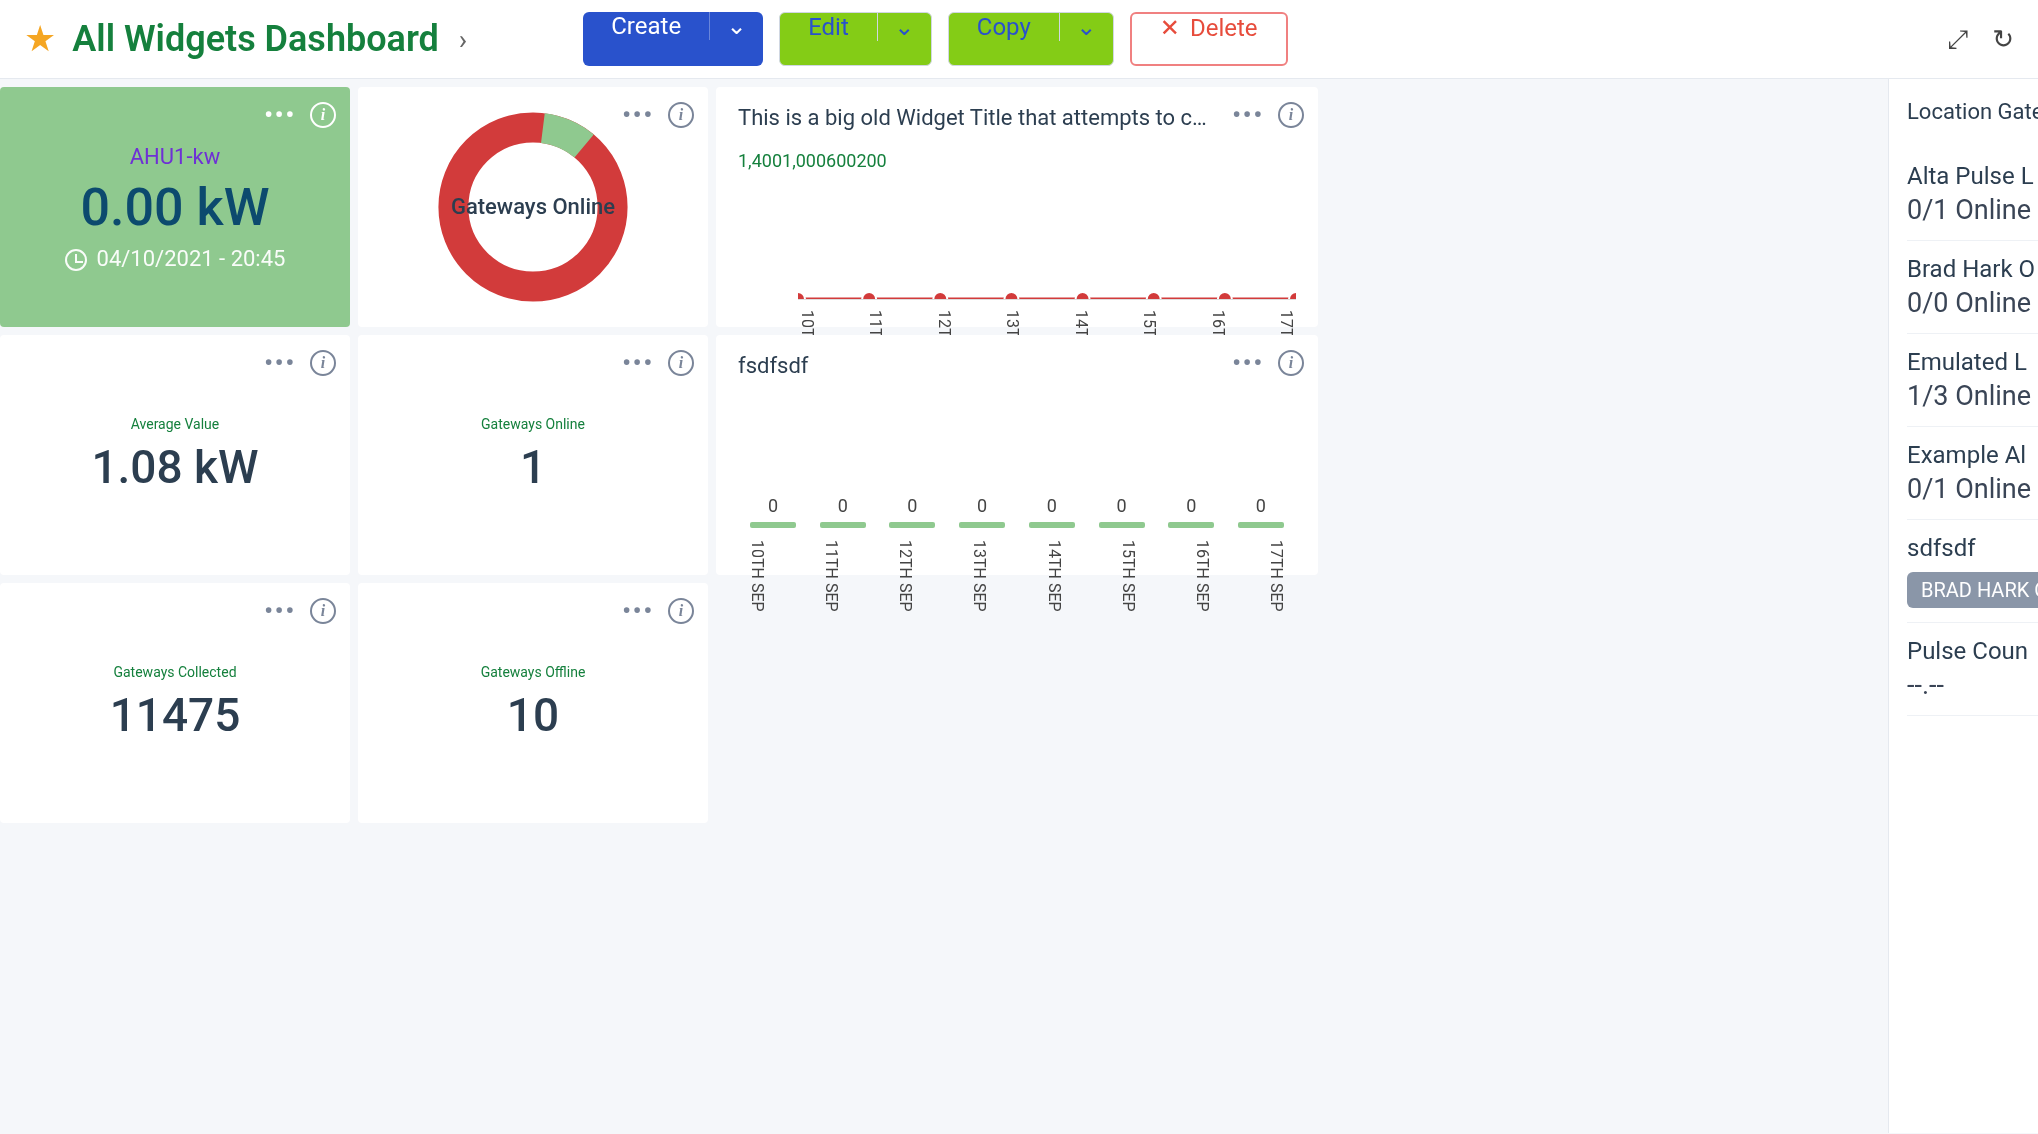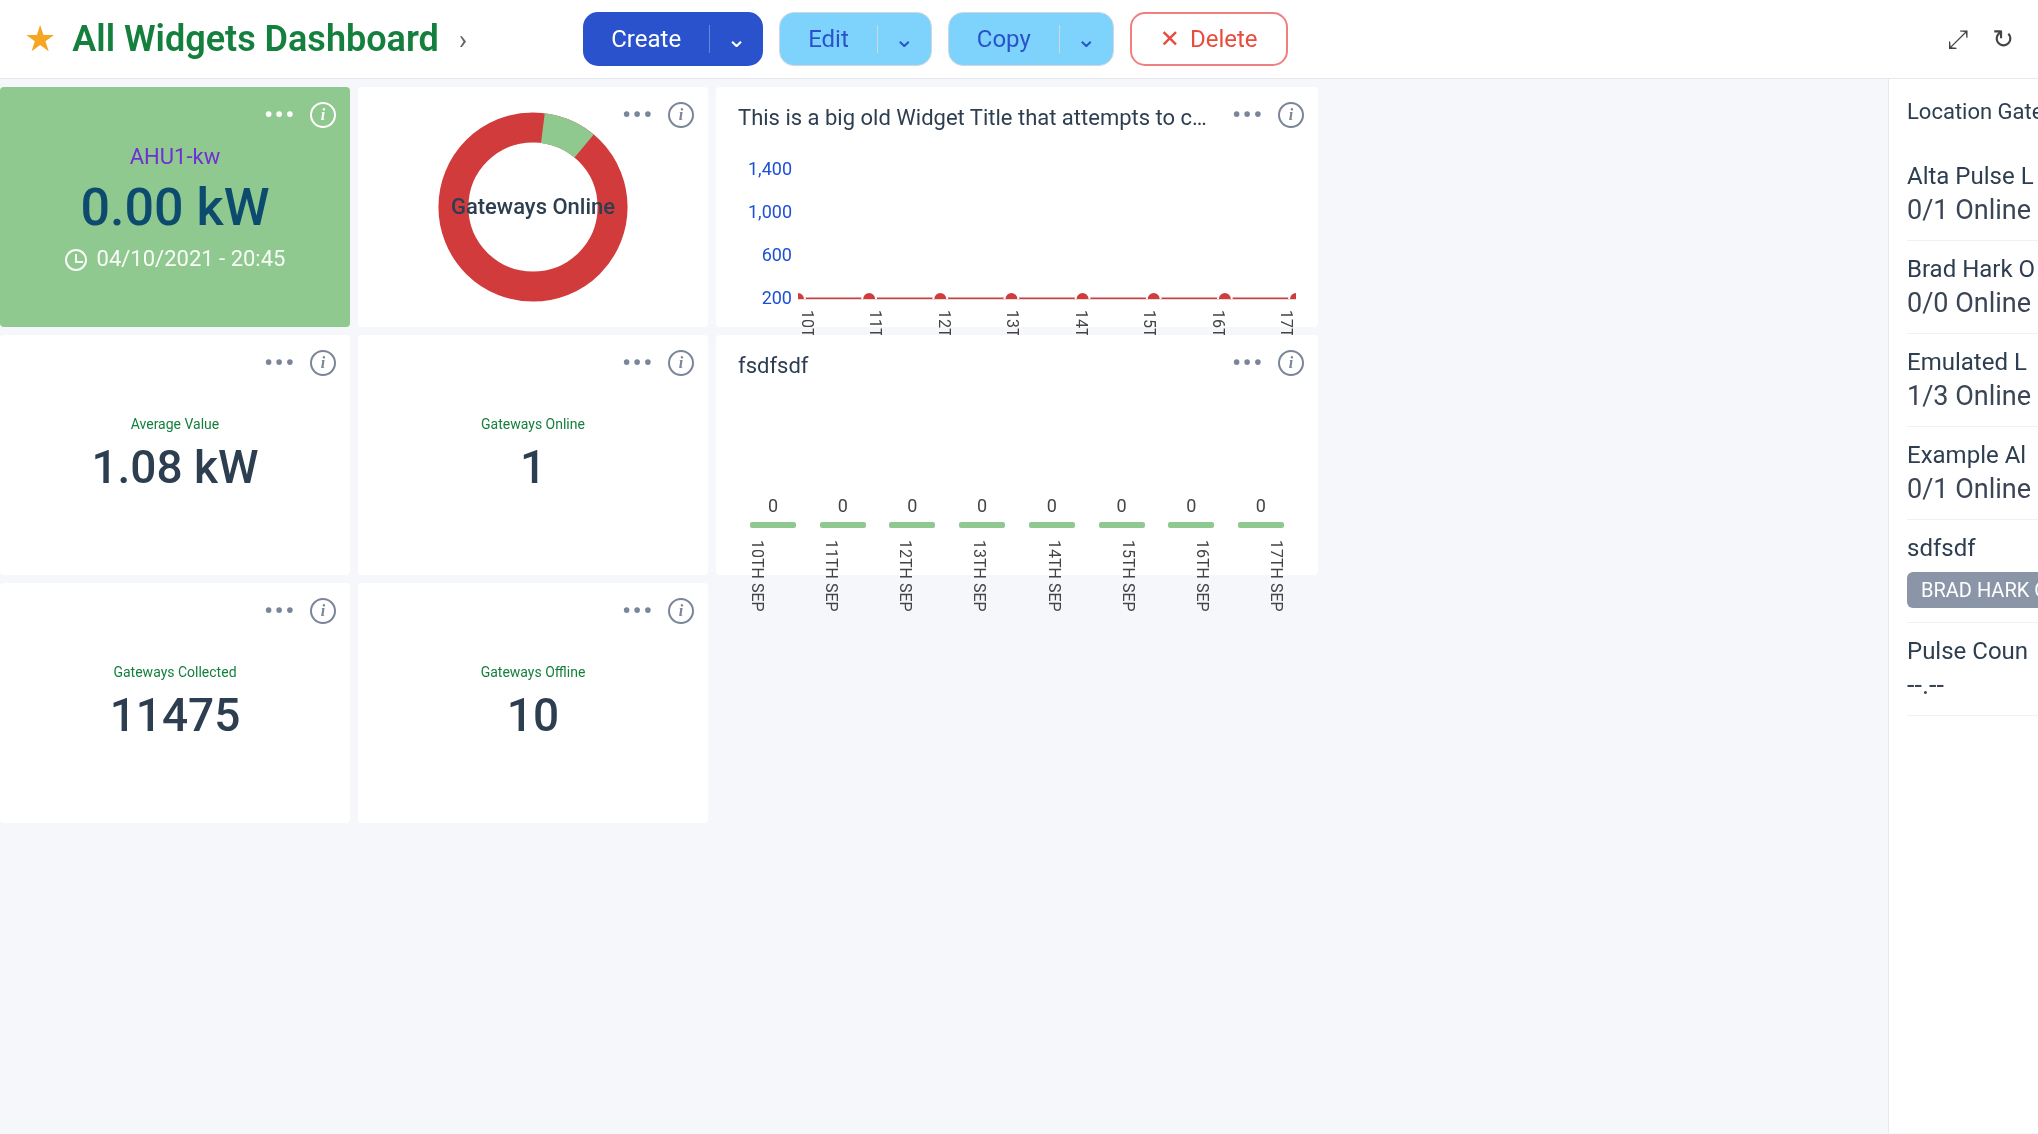--- a/index.html
+++ b/index.html
@@ -2,26 +2,26 @@
 <html><head>
 <meta charset="utf-8">
 <style>
 *{box-sizing:border-box;margin:0;padding:0;font-family:-apple-system,BlinkMacSystemFont,"Segoe UI",Roboto,sans-serif}
 body{background:#f5f7fa;color:#2c3e50;overflow:hidden}
 .header{display:flex;align-items:center;padding:12px 24px;background:#fff;border-bottom:1px solid #e5e9ef;gap:16px}
 .star-icon{color:#f5a623;font-size:36px}
 .page-title{font-size:36px;font-weight:600;color:#15803d}
 .chev{font-size:28px;color:#666;margin-left:4px;cursor:pointer}
 .toolbar{display:flex;gap:16px;margin-left:100px}
-.btn{display:flex;align-items:center;border-radius:15px;overflow:hidden;cursor:pointer;font-size:24px;height:54px}
+.btn{display:flex;align-items:flex-start;border-radius:6px;overflow:hidden;cursor:pointer;font-size:24px;height:54px}
 .btn-main{padding:0 28px;display:flex;align-items:center;gap:10px}
 .btn-drop{width:54px;display:flex;align-items:center;justify-content:center;border-left:1px solid rgba(255,255,255,.25)}
 .btn-create{background:#2952cc;color:#fff}
 .btn-create .btn-drop{border-left:1px solid rgba(255,255,255,.3)}
-.btn-outline{background:#7dd3fc;border:1px solid #d0d7e2}
+.btn-outline{background:#84cc16;border:1px solid #d0d7e2}
 .btn-outline .btn-main{color:#2952cc}
 .btn-outline .btn-drop{border-left:1px solid #d0d7e2;color:#2952cc}
 .btn-delete{background:#fff;border:2px solid #f08080;color:#e74c3c;padding:0 28px;gap:10px}
 .header-right{margin-left:auto;display:flex;gap:24px;align-items:center}
 .hicon{font-size:26px;color:#444;cursor:pointer}
 
 .content{display:flex;height:calc(100vh - 80px)}
 .grid{flex:1;display:grid;grid-template-columns:repeat(2,350px) 602px;grid-auto-rows:240px;gap:8px;padding:8px 8px 8px 0;overflow:hidden}
 
 .card{background:#fff;border-radius:4px;position:relative;padding:16px}
@@ -40,21 +40,21 @@
 .kpi-time{display:flex;align-items:flex-end;gap:10px;font-size:22px;opacity:.95}
 .clock-icon{width:22px;height:22px;border:2px solid #fff;border-radius:50%;position:relative}
 .clock-icon::after{content:"";position:absolute;width:6px;height:7px;border-left:2px solid #fff;border-bottom:2px solid #fff;top:3px;left:8px}
 
 .donut-wrap{display:flex;align-items:center;justify-content:center;height:100%}
 .donut-label{position:absolute;text-align:center;font-size:22px;font-weight:500;color:#2c3e50;line-height:1.3}
 .chart-card{padding:18px 22px}
 .chart-title{font-size:22px;color:#2c3e50;max-width:480px;white-space:nowrap;overflow:hidden;text-overflow:ellipsis}
 
 .linechart{position:relative;height:180px;margin-top:20px;padding-left:60px}
-.yaxis{position:absolute;left:0;top:8px;height:150px;display:flex;flex-direction:column;justify-content:space-between;font-size:18px;color:#1d4ed8;text-align:right;width:54px}
+.yaxis{position:absolute;left:0;top:0;height:150px;display:flex;flex-direction:row;justify-content:space-between;font-size:18px;color:#15803d;text-align:right;width:54px}
 .plotarea{position:relative;height:150px;border-bottom:1px solid #ddd}
 .xaxis{display:flex;justify-content:space-between;margin-top:10px;padding:0 0}
 .xt{writing-mode:vertical-rl;font-size:16px;color:#444;transform:rotate(0deg)}
 
 .barchart{position:relative;height:170px;margin-top:30px;padding:0 10px}
 .bars{display:flex;justify-content:space-between;align-items:flex-end;height:120px}
 .barcol{display:flex;flex-direction:column;align-items:center;gap:6px;width:50px}
 .barval{font-size:18px;color:#444}
 .bar{width:46px;height:6px;background:#8fc98f;border-radius:2px}
 .bxaxis{display:flex;justify-content:space-between;margin-top:12px}

